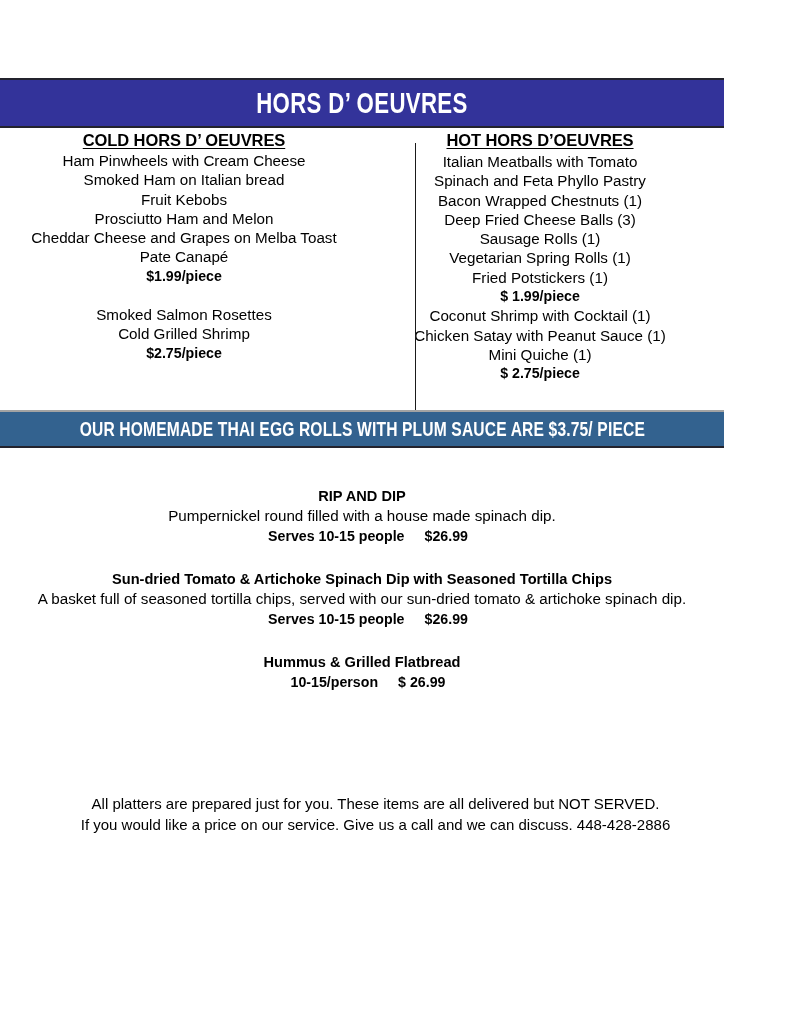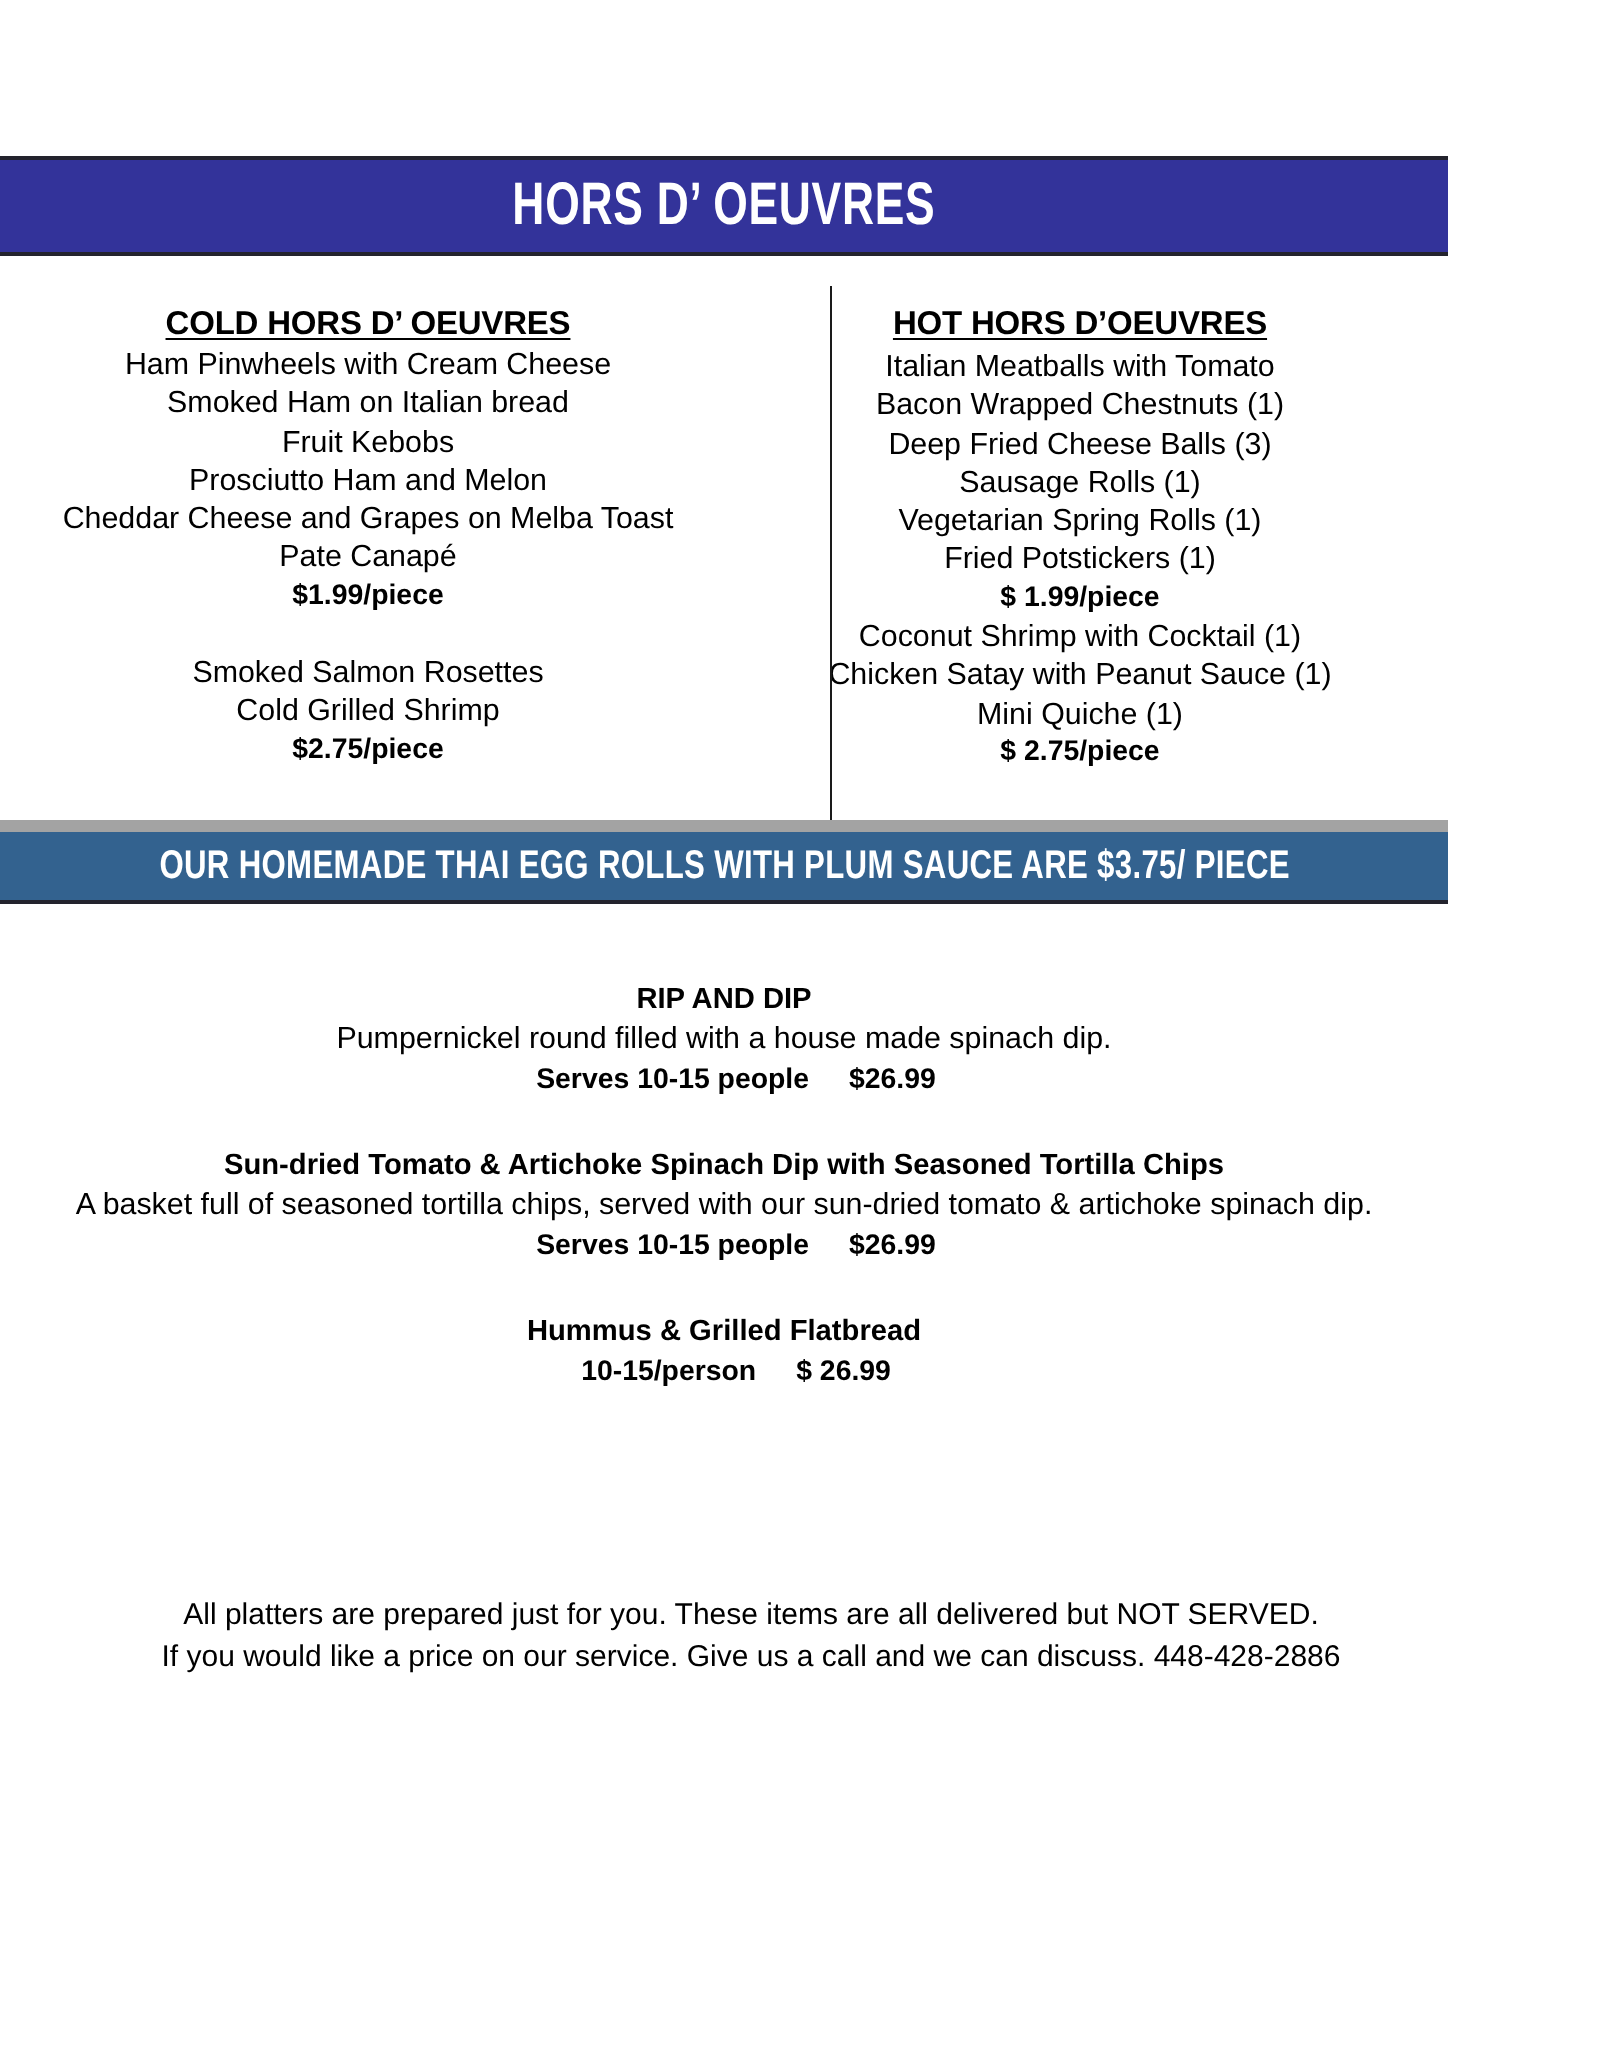--- a/index.html
+++ b/index.html
@@ -44,21 +44,21 @@
     transform: scaleX(0.74);
     transform-origin: center;
     white-space: nowrap;
   }
 
   
   .columns {
     position: relative;
     display: flex;
     height: 282px;
-    padding-top: 25px;
+    padding-top: 3px;
     box-sizing: border-box;
   }
   .col {
     flex: 1 1 50%;
     text-align: center;
     box-sizing: border-box;
   }
   .col-left  { padding: 0 8px 0 14px; }
   .col-right { padding: 0 14px 0 8px; }
 
@@ -91,21 +91,21 @@
     line-height: 19.3px;
     font-weight: bold;
     white-space: nowrap;
   }
   .gap { height: 19px; }
 
   
   .promo-banner {
     height: 34px;
     background: #33628f;
-    border-top: 6px solid #a3a3a3;
+    border-top: 2px solid #a3a3a3;
     border-bottom: 2px solid #23232d;
     display: flex;
     align-items: center;
     justify-content: center;
   }
   .promo-text {
     color: #ffffff;
     font-size: 20px;
     font-weight: bold;
     transform: scaleX(0.78);
@@ -173,20 +173,21 @@
       <div class="price">$1.99/piece</div>
       <div class="gap"></div>
       <div class="item">Smoked Salmon Rosettes</div>
       <div class="item">Cold Grilled Shrimp</div>
       <div class="price">$2.75/piece</div>
     </div>
 
     <div class="col col-right">
       <div class="col-heading">HOT HORS D’OEUVRES</div>
       <div class="item">Italian Meatballs with Tomato</div>
+      <div class="item">Spinach and Feta Phyllo Pastry</div>
       <div class="item">Bacon Wrapped Chestnuts (1)</div>
       <div class="item">Deep Fried Cheese Balls (3)</div>
       <div class="item">Sausage Rolls (1)</div>
       <div class="item">Vegetarian Spring Rolls (1)</div>
       <div class="item">Fried Potstickers (1)</div>
       <div class="price">$ 1.99/piece</div>
       <div class="item">Coconut Shrimp with Cocktail (1)</div>
       <div class="item">Chicken Satay with Peanut Sauce (1)</div>
       <div class="item">Mini Quiche (1)</div>
       <div class="price">$ 2.75/piece</div>

